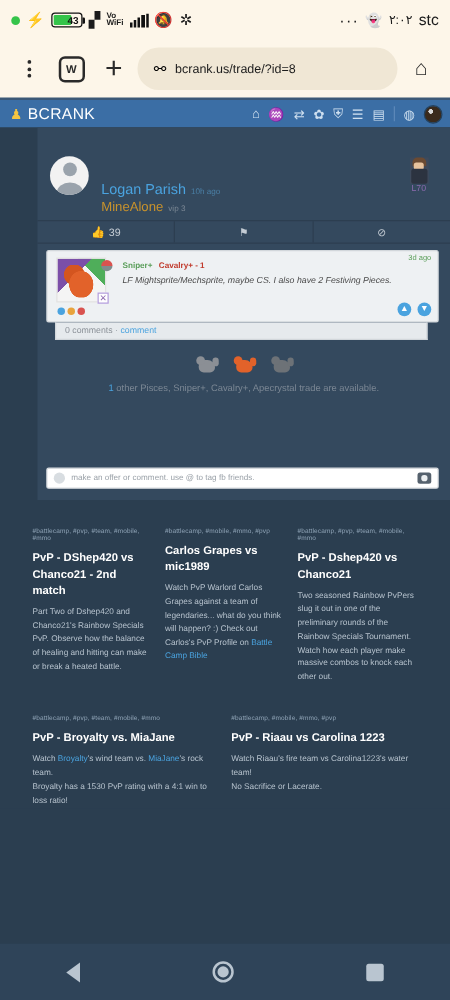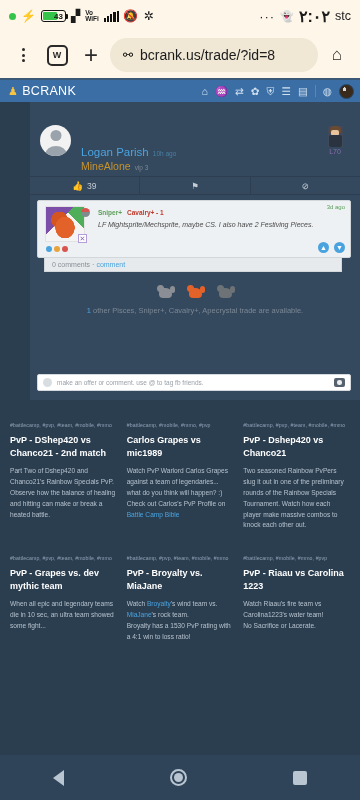--- a/index.html
+++ b/index.html
@@ -37,21 +37,21 @@
     position: relative; font-size: 8px; font-weight: bold; z-index: 2; color: #111;
   }
   .vowifi { display: flex; flex-direction: column; line-height: 6px; font-size: 6.5px; font-weight: bold; }
   .bars { display: flex; align-items: flex-end; gap: 1px; height: 11px; }
   .bars i { width: 2.2px; background: #111; display: block; }
   .bars i:nth-child(1) { height: 4px; }
   .bars i:nth-child(2) { height: 6px; }
   .bars i:nth-child(3) { height: 8px; }
   .bars i:nth-child(4) { height: 10px; }
   .bars i:nth-child(5) { height: 11px; }
-  .sb-time { font-size: 16px; font-weight: bold; }
+  .sb-time { font-size: 10px; }
   .sb-carrier { font-size: 12.5px; }
   .dots3 { letter-spacing: 1px; font-size: 13px; }
 
   
   .browserbar {
     height: 48px; background: #fdf6e9;
     display: flex; align-items: center; gap: 4px; padding: 0 8px;
     border-bottom: 2px solid #3b5876;
   }
   .bb-btn {
@@ -65,21 +65,21 @@
     display: flex; align-items: center; justify-content: center;
     font-size: 9px; font-weight: bold;
   }
   .plus { font-size: 24px; font-weight: 300; line-height: 1; }
   .omnibox {
     flex: 1 1 auto; height: 34px; background: #f0e7d5; border-radius: 17px;
     display: flex; align-items: center; gap: 7px; padding: 0 13px;
     overflow: hidden; min-width: 0;
   }
   .omnibox .url {
-    font-size: 14px; color: #1c1c1c; white-space: nowrap;
+    font-size: 10px; color: #1c1c1c; white-space: nowrap;
     overflow: hidden; text-overflow: clip;
   }
   .home-ico { font-size: 17px; }
 
   
   .sitehdr {
     height: 22px; background: #3b6ea5;
     display: flex; align-items: center; justify-content: space-between;
     padding: 0 6px 0 8px;
   }
@@ -208,21 +208,21 @@
   }
   .offer-av { width: 9px; height: 9px; border-radius: 50%; background: #d8dde1; flex: 0 0 auto; }
   .offer-ph { flex: 1 1 auto; font-size: 6.5px; color: #9aa1a8; }
   .cam {
     width: 11px; height: 9px; background: #55616d; border-radius: 2px;
     position: relative; flex: 0 0 auto;
   }
   .cam::before { content: ""; position: absolute; left: 3.2px; top: 2px; width: 4.5px; height: 4.5px; border-radius: 50%; background: #eceff1; }
 
   
-  .articles { background: #2b3e50; padding: 22px 10px 0; }
+  .articles { background: #2b3e50; padding: 22px 26px 0; }
   .arow { display: flex; gap: 10px; margin-bottom: 24px; }
   .acard { flex: 1 1 0; min-width: 0; }
   .a-tags { font-size: 5.2px; color: #8fa3b6; margin-bottom: 6px; letter-spacing: .1px; }
   .a-title { font-size: 9px; color: #fff; font-weight: bold; line-height: 1.45; margin-bottom: 6px; }
   .a-body { font-size: 6.6px; color: #b6c2cd; line-height: 1.65; }
   .a-body a { color: #4aa3df; text-decoration: none; }
 
   
   .navbar {
     position: absolute; left: 0; right: 0; bottom: 0; height: 45px;
@@ -432,25 +432,20 @@
     </div>
     <div class="acard">
       <div class="a-tags">#battlecamp, #pvp, #team, #mobile, #mmo</div>
       <div class="a-title">PvP - Dshep420 vs Chanco21</div>
       <div class="a-body">Two seasoned Rainbow PvPers slug it out in one of the preliminary rounds of the Rainbow Specials Tournament. Watch how each player make massive combos to knock each other out.</div>
     </div>
   </div>
   <div class="arow">
     <div class="acard">
       <div class="a-tags">#battlecamp, #pvp, #team, #mobile, #mmo</div>
-      <div class="a-title">PvP - Grapes vs. dev mythic team</div>
-      <div class="a-body">When all epic and legendary teams die in 10 sec, an ultra team showed some fight...</div>
-    </div>
-    <div class="acard">
-      <div class="a-tags">#battlecamp, #pvp, #team, #mobile, #mmo</div>
       <div class="a-title">PvP - Broyalty vs. MiaJane</div>
       <div class="a-body"><span>Watch </span><a href="#">Broyalty</a><span>'s wind team vs. </span><a href="#">MiaJane</a><span>'s rock team.</span></div>
       <div class="a-body">Broyalty has a 1530 PvP rating with a 4:1 win to loss ratio!</div>
     </div>
     <div class="acard">
       <div class="a-tags">#battlecamp, #mobile, #mmo, #pvp</div>
       <div class="a-title">PvP - Riaau vs Carolina 1223</div>
       <div class="a-body">Watch Riaau's fire team vs Carolina1223's water team!</div>
       <div class="a-body">No Sacrifice or Lacerate.</div>
     </div>

